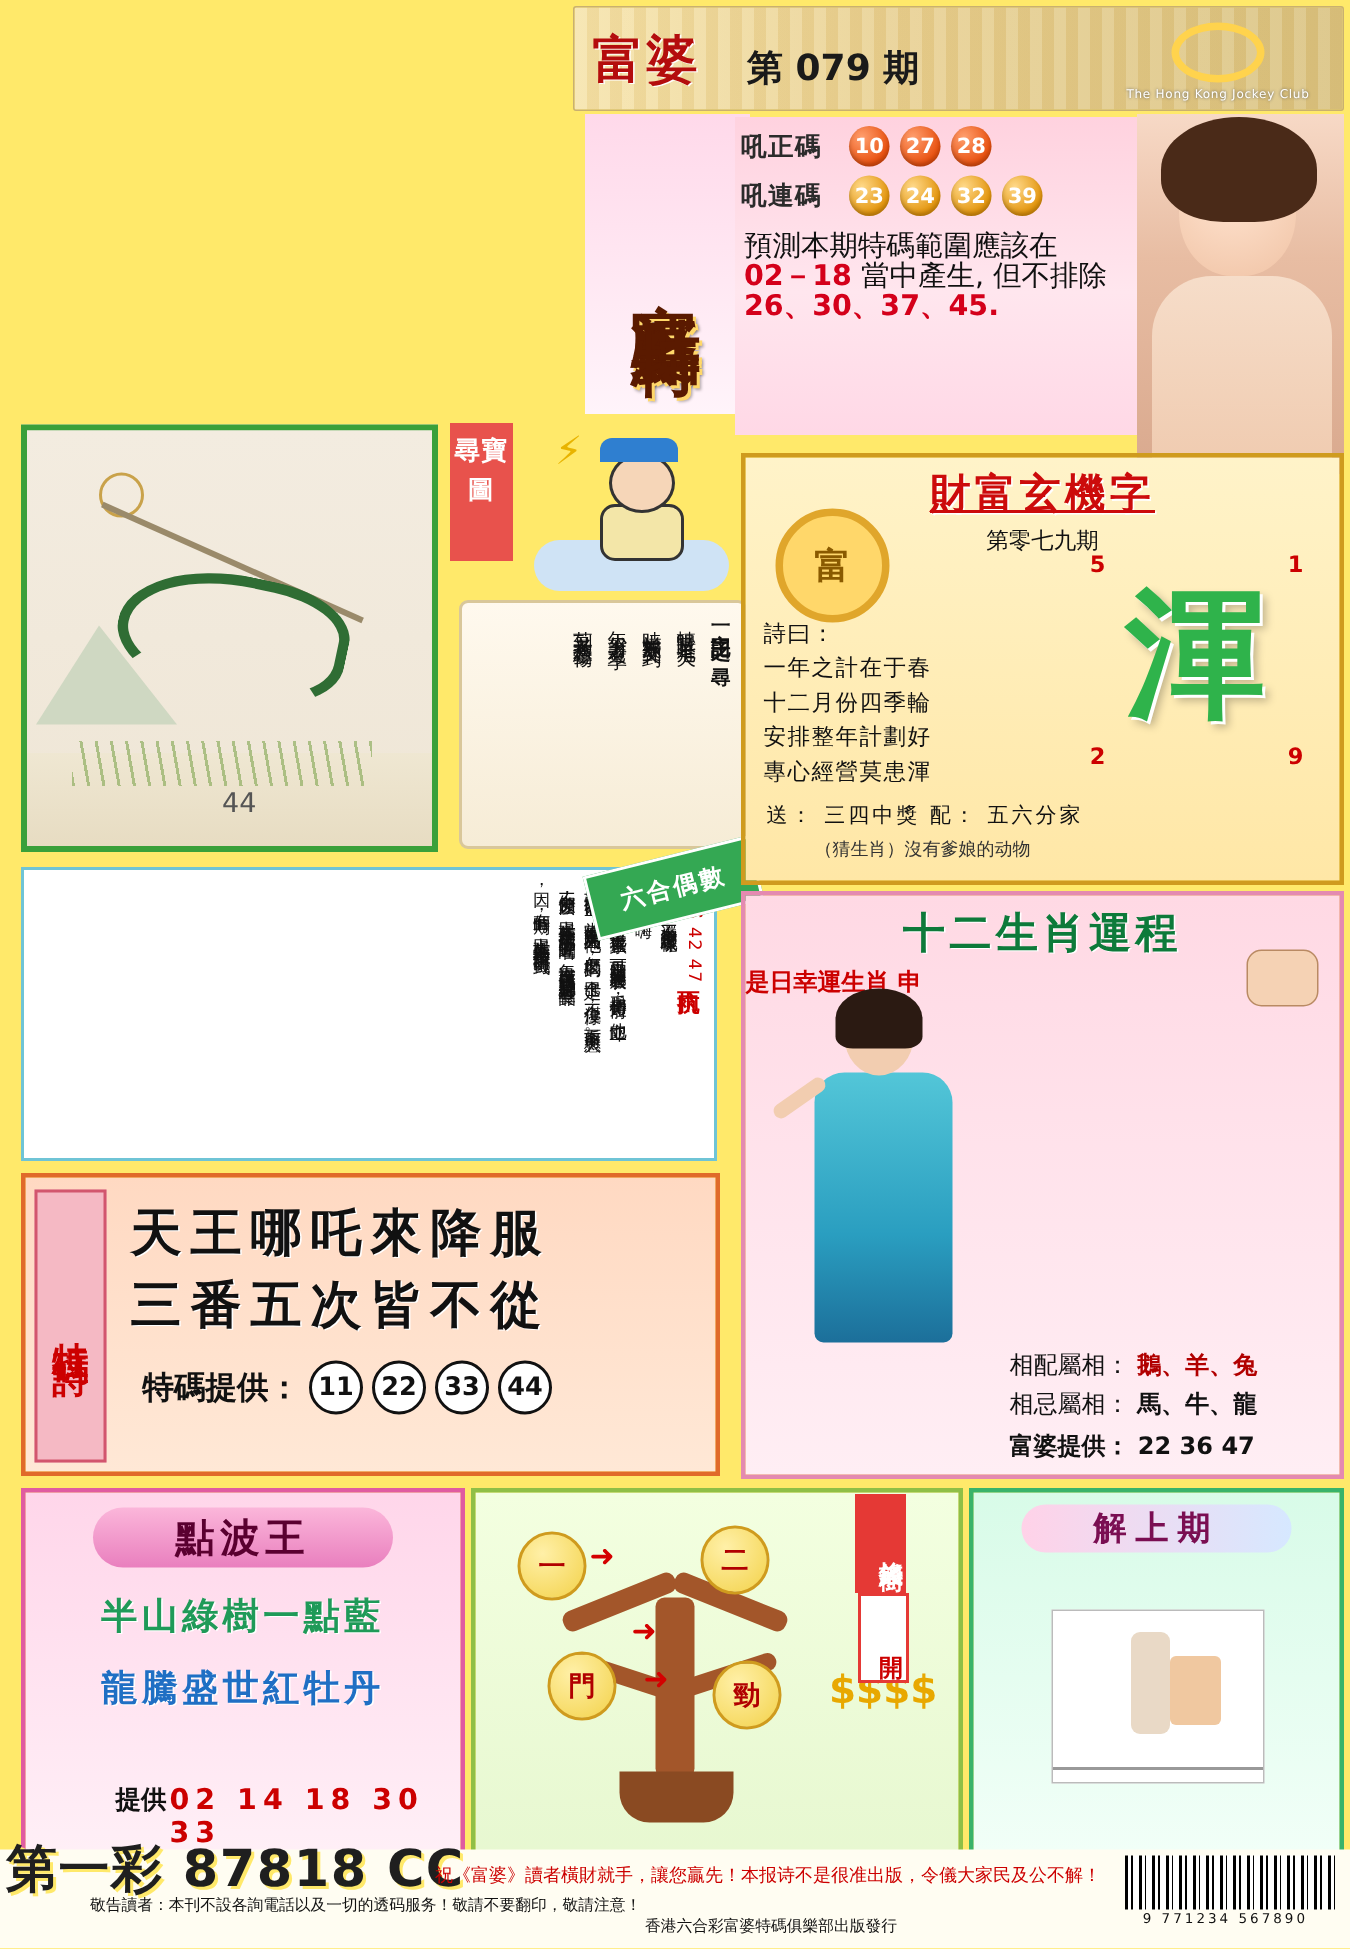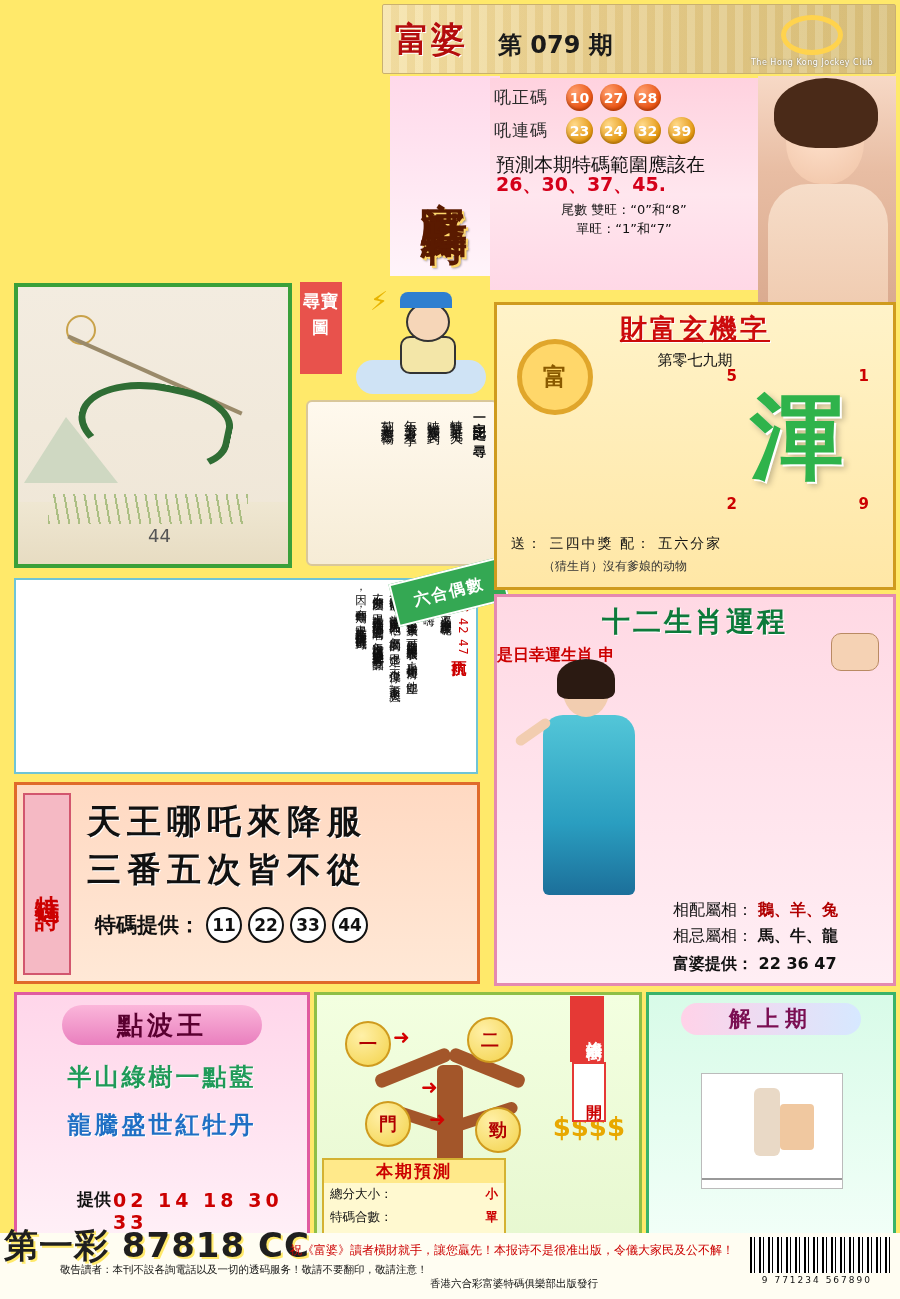--- a/index.html
+++ b/index.html
@@ -36,21 +36,21 @@
     writing-mode:vertical-rl;font-size:46px;font-weight:bold;color:#5a1a00;
     text-shadow:2px 2px 0 #ffd86a, 3px 3px 2px rgba(0,0,0,.3);letter-spacing:6px;
   }
 
   
   .numpanel{
     position:absolute;left:490px;top:78px;width:268px;height:212px;
     background:linear-gradient(180deg,#ffd2df 0%,#ffe6ee 55%,#ffd8e6 100%);
   }
   .numrow{display:flex;align-items:center;margin:6px 0 0 4px;}
-  .numrow .lbl{font-size:17px;font-weight:normal;color:#2b2b2b;letter-spacing:1px;width:72px;}
+  .numrow .lbl{font-size:17px;font-weight:bold;color:#2b2b2b;letter-spacing:1px;width:72px;}
   .ball{
     width:27px;height:27px;border-radius:50%;margin-right:7px;
     display:flex;align-items:center;justify-content:center;
     font-size:14px;font-weight:bold;color:#fff;
     background:radial-gradient(circle at 32% 28%, #ff9f6e, #e8500f 70%);
     box-shadow:inset 0 -2px 3px rgba(0,0,0,.25);
   }
   .ball.b2{background:radial-gradient(circle at 32% 28%, #ffd98a, #e3950d 70%);}
   .predict{margin:10px 6px 0 6px;font-size:19px;line-height:20px;color:#111;}
   .predict .red{color:#d4001a;font-weight:bold;}
@@ -313,25 +313,23 @@
     </div>
     <div class="numrow">
       <div class="lbl">吼連碼</div>
       <div class="ball b2">23</div>
       <div class="ball b2">24</div>
       <div class="ball b2">32</div>
       <div class="ball b2">39</div>
     </div>
     <div class="predict">
       <div>預測本期特碼範圍應該在</div>
+      <div><span class="red">02－18</span>
+        <span>當中產生, 但不排除</span></div>
       <div class="red">26、30、37、45.</div>
-    </div>
-    <div class="tails">
-      <div>尾數 雙旺：“0”和“8”</div>
-      <div>單旺：“1”和“7”</div>
     </div>
   </div>
 
   <div class="girl">
     <div class="body"></div>
     <div class="face"></div>
     <div class="hair"></div>
   </div>
 
   <div class="treasure">
@@ -393,20 +391,27 @@
       <span class="circ">22</span>
       <span class="circ">33</span>
       <span class="circ">44</span>
     </div>
   </div>
 
   <div class="xuanji">
     <h2>財富玄機字</h2>
     <div class="sub">第零七九期</div>
     <div class="coin">富</div>
+    <div class="verse">
+      <div class="vt">詩曰：</div>
+      <div>一年之計在于春</div>
+      <div>十二月份四季輪</div>
+      <div>安排整年計劃好</div>
+      <div>專心經營莫患渾</div>
+    </div>
     <div class="bigchar">渾</div>
     <div class="cn tl">5</div>
     <div class="cn tr">1</div>
     <div class="cn bl">2</div>
     <div class="cn br">9</div>
     <div class="footline">送： 三四中獎        配： 五六分家</div>
     <div class="footline2">（猜生肖）沒有爹娘的动物</div>
   </div>
 
   <div class="zodiac">
@@ -455,35 +460,20 @@
     <div class="tcirc c3">門</div>
     <div class="tcirc c4">勁</div>
     <div class="arrow a1">➜</div>
     <div class="arrow a2">➜</div>
     <div class="arrow a3">➜</div>
     <div class="dollars">$$$$</div>
     <div class="moto">機不可失</div>
   </div>
   <div class="shake">搖錢樹</div>
   <div class="kai">開</div>
-  <div class="forecast">
-    <div class="ft">本期預測</div>
-    <div class="row">
-      <span>總分大小：</span>
-      <b>小</b>
-    </div>
-    <div class="row">
-      <span>特碼合數：</span>
-      <b>單</b>
-    </div>
-    <div class="row">
-      <span>特碼單雙：</span>
-      <b>雙</b>
-    </div>
-  </div>
 
   <div class="jie">
     <div class="hd">解上期</div>
     <div class="pic">
       <div class="fig"></div>
       <div class="fig2"></div>
       <div class="ground"></div>
     </div>
   </div>
 

